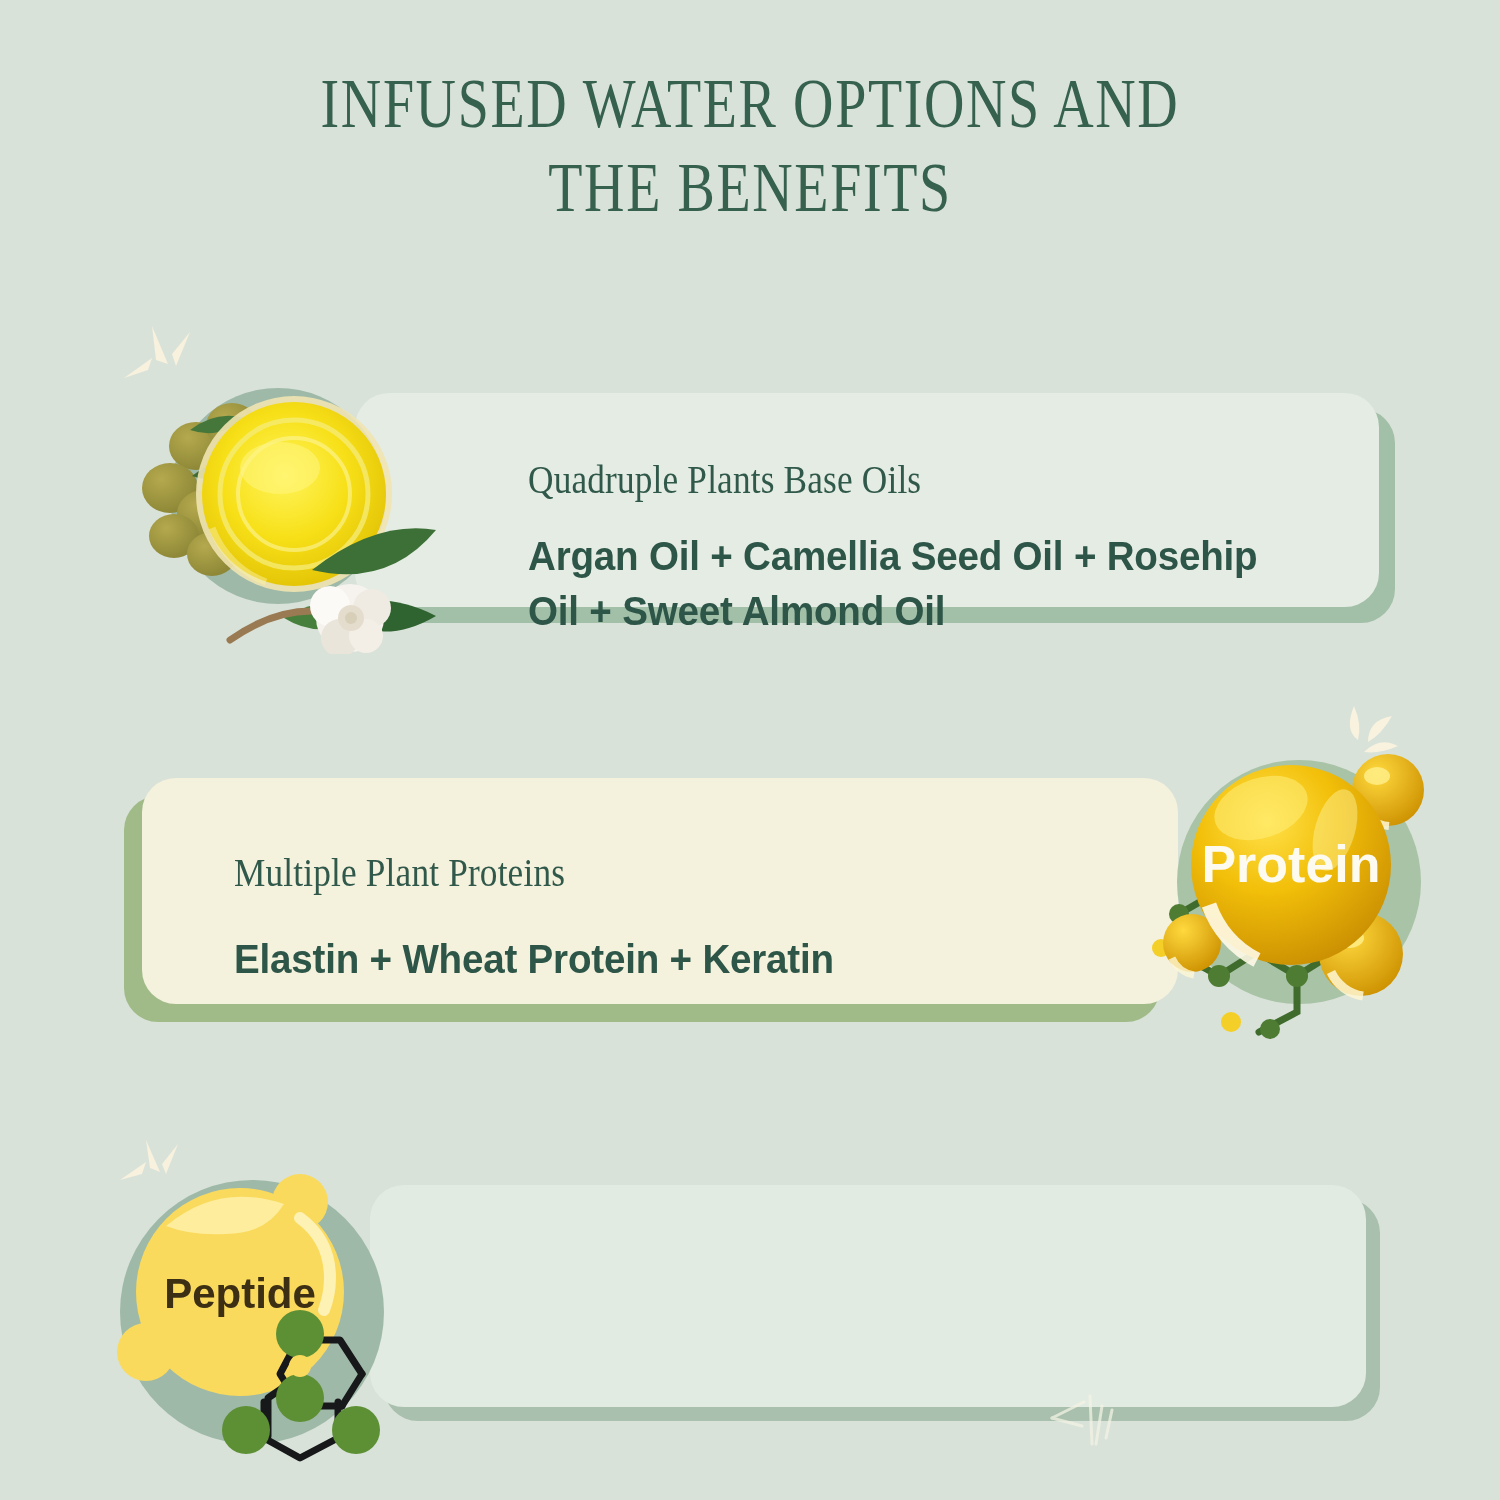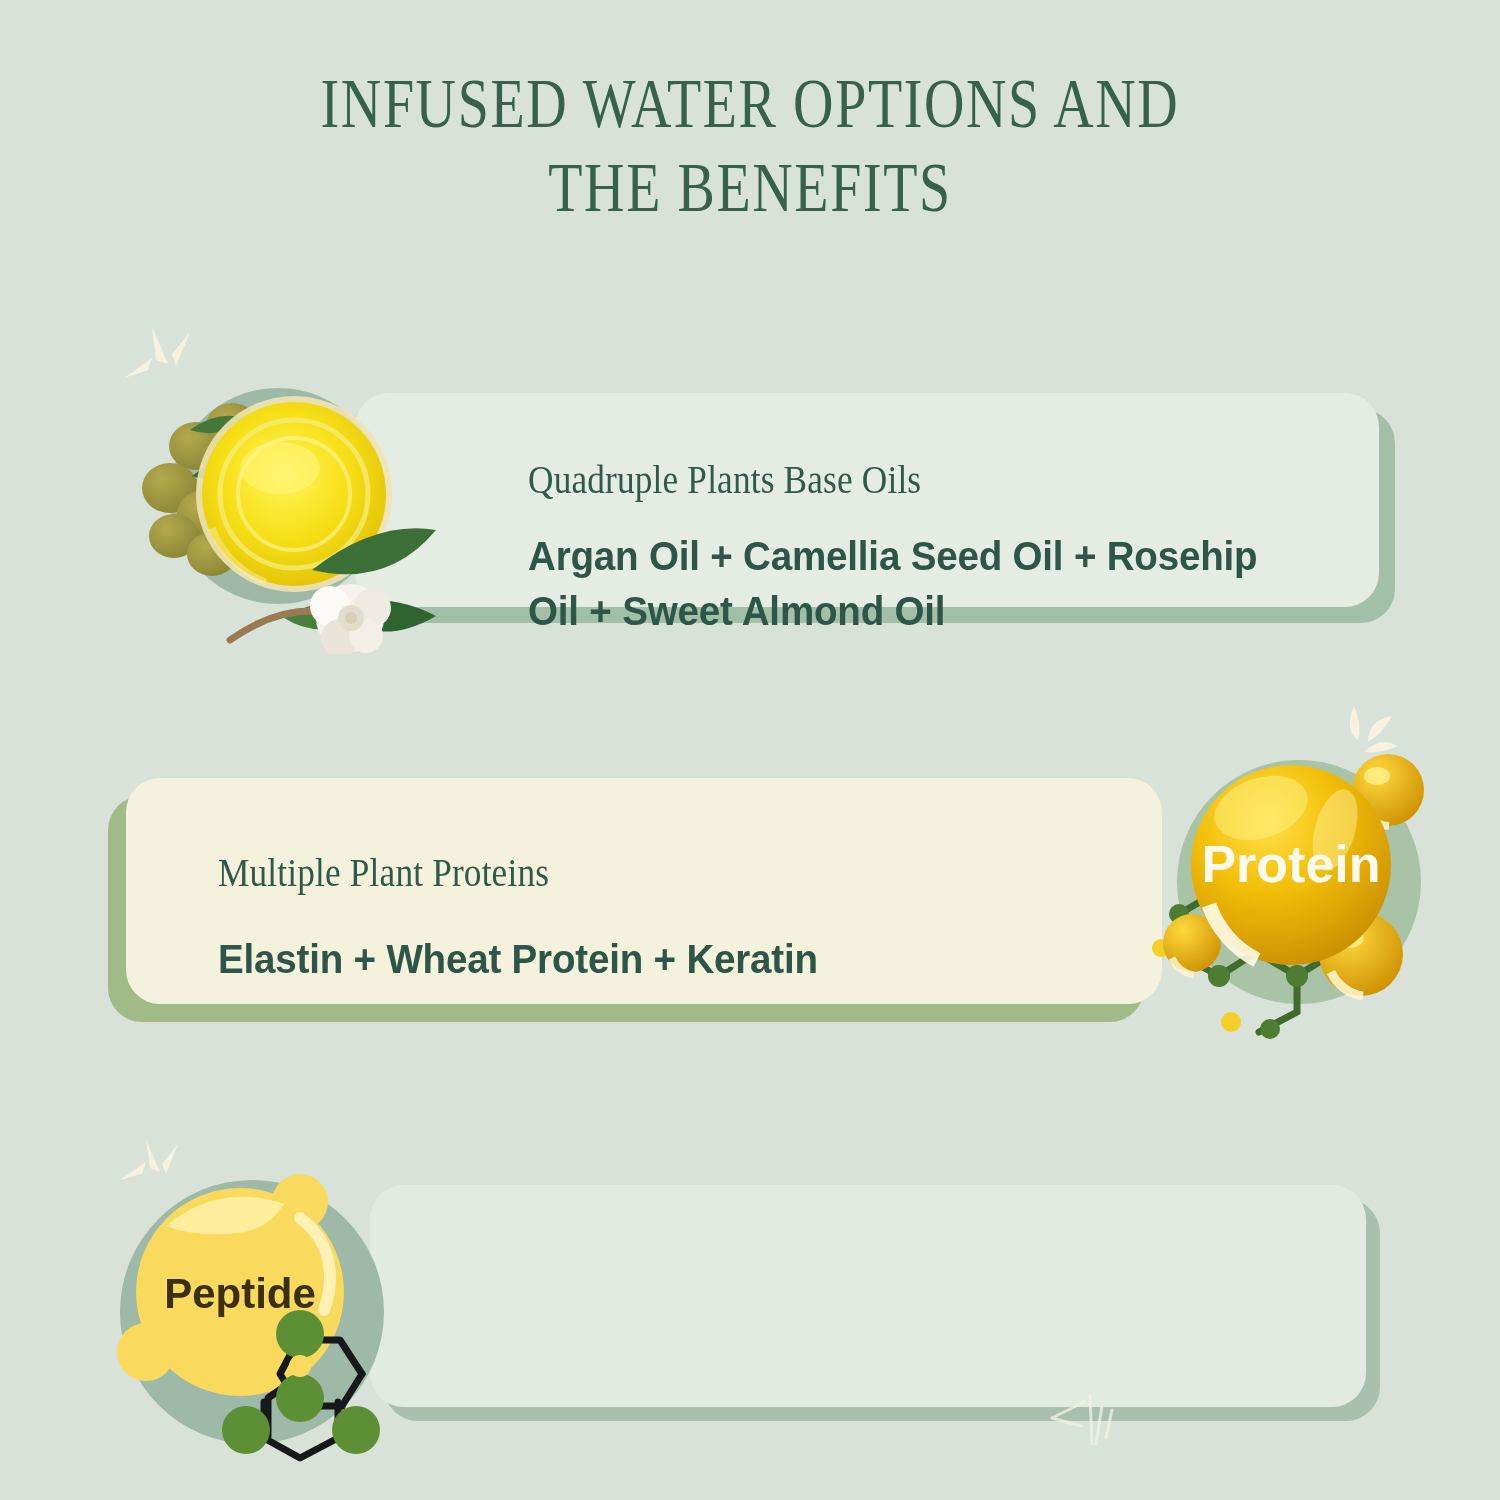--- a/index.html
+++ b/index.html
@@ -52,21 +52,21 @@
   }
 
   
   #card1{left:355px;top:393px;width:1040px;height:230px;}
   #card1 .card-shadow{left:16px;top:16px;width:1024px;height:214px;background:#a2bfa8;}
   #card1 .card-face{left:0;top:0;width:1024px;height:214px;background:#e4ece3;}
   #card1 .card-inner{left:173px;top:30px;width:840px;}
   #card1 .kicker{margin-bottom:26px;}
 
   
-  #card2{left:108px;top:778px;width:1060px;height:262px;padding-left:7px;}
+  #card2{left:124px;top:778px;width:1060px;height:262px;padding-left:7px;}
   #card2 .card-shadow{left:0;top:18px;width:1036px;height:226px;background:#a0bb88;}
   #card2 .card-face{left:18px;top:0;width:1036px;height:226px;background:#f4f1dc;}
   #card2 .card-inner{left:110px;top:38px;width:860px;}
   #card2 .kicker{margin-bottom:36px;}
 
   
   #card3{left:370px;top:1185px;width:1010px;height:236px;}
   #card3 .card-shadow{left:14px;top:14px;width:996px;height:222px;background:#a8c0ad;}
   #card3 .card-face{left:0;top:0;width:996px;height:222px;background:#e2ebe1;}
   #card3 .card-inner{left:114px;top:28px;width:830px;}

